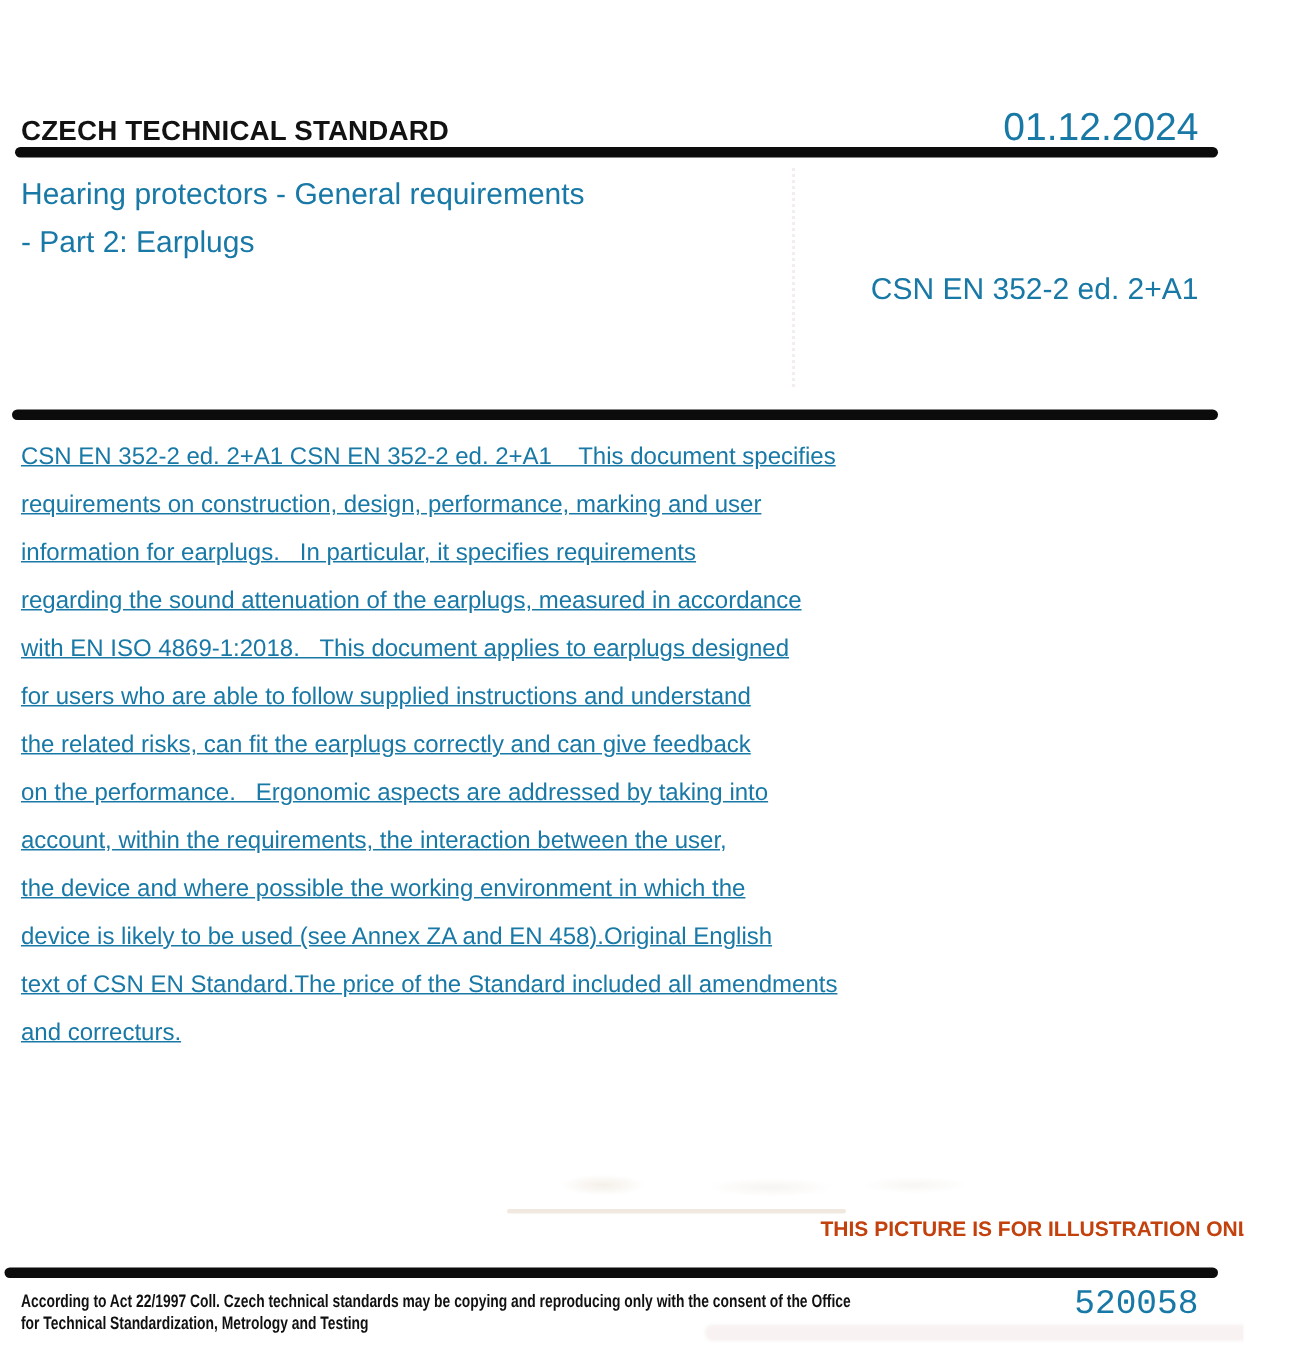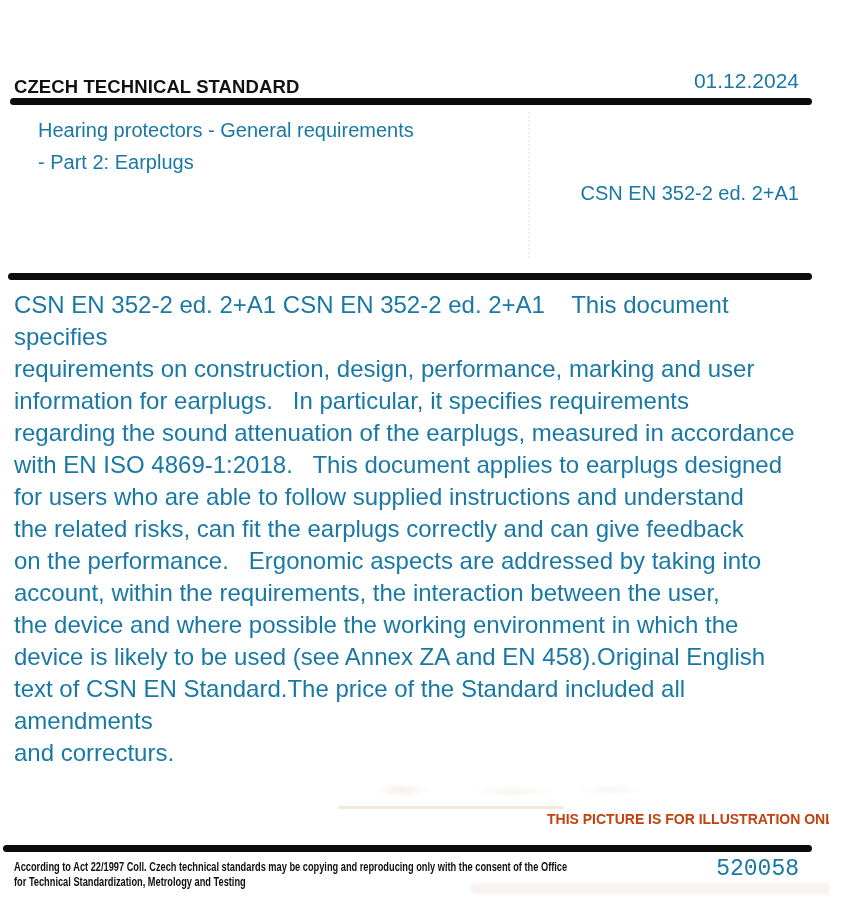--- a/index.html
+++ b/index.html
@@ -20,64 +20,64 @@
     position:absolute;
     left:14px; top:76px;
     font-size:18.5px;
     font-weight:700;
     color:var(--ink);
     letter-spacing:0.1px;
   }
   .issue-date{
     position:absolute;
     right:30px; top:69px;
-    font-size:21px;
+    font-size:26px;
     color:var(--accent);
   }
   .rule{
     position:absolute;
     height:7px;
     background:#0c0c0c;
     border-radius:3.5px;
   }
   .rule-title{left:10px; right:17px; top:98px;}
   .rule-abstract{left:8px; right:17px; top:273px;}
   .rule-footer{left:3px; right:17px; top:845px;}
   .standard-title{
     position:absolute;
     left:14px; top:115px;
     font-size:20px;
     color:var(--accent);
     line-height:31.5px;
     white-space:pre-wrap;
-    margin-left:24px;
   }
   .standard-ref{
     position:absolute;
     right:30px; top:115px;
     font-size:20px;
     color:var(--accent);
     line-height:31.5px;
     text-align:center;
     white-space:pre-wrap;
   }
   .header-divider-dots{
     position:absolute;
     left:528px; top:112px;
     height:146px;
     border-left:2px dotted #f3eded;
   }
   .abstract-text{
     position:absolute;
     left:14px; top:289px;
     width:790px;
-    font-size:24px;
+    font-size:16px;
     color:var(--accent);
     line-height:32px;
     white-space:pre-wrap;
+    text-decoration:underline;
   }
   .faint-watermark{
     position:absolute;
     left:338px; top:778px;
     width:320px; height:30px;
     background:
       radial-gradient(ellipse 40px 10px at 20% 40%, rgba(225,210,190,0.35), rgba(255,255,255,0) 70%),
       radial-gradient(ellipse 60px 9px at 55% 45%, rgba(228,220,210,0.30), rgba(255,255,255,0) 70%),
       radial-gradient(ellipse 50px 8px at 85% 40%, rgba(230,222,214,0.28), rgba(255,255,255,0) 70%);
     filter:blur(0.5px);

